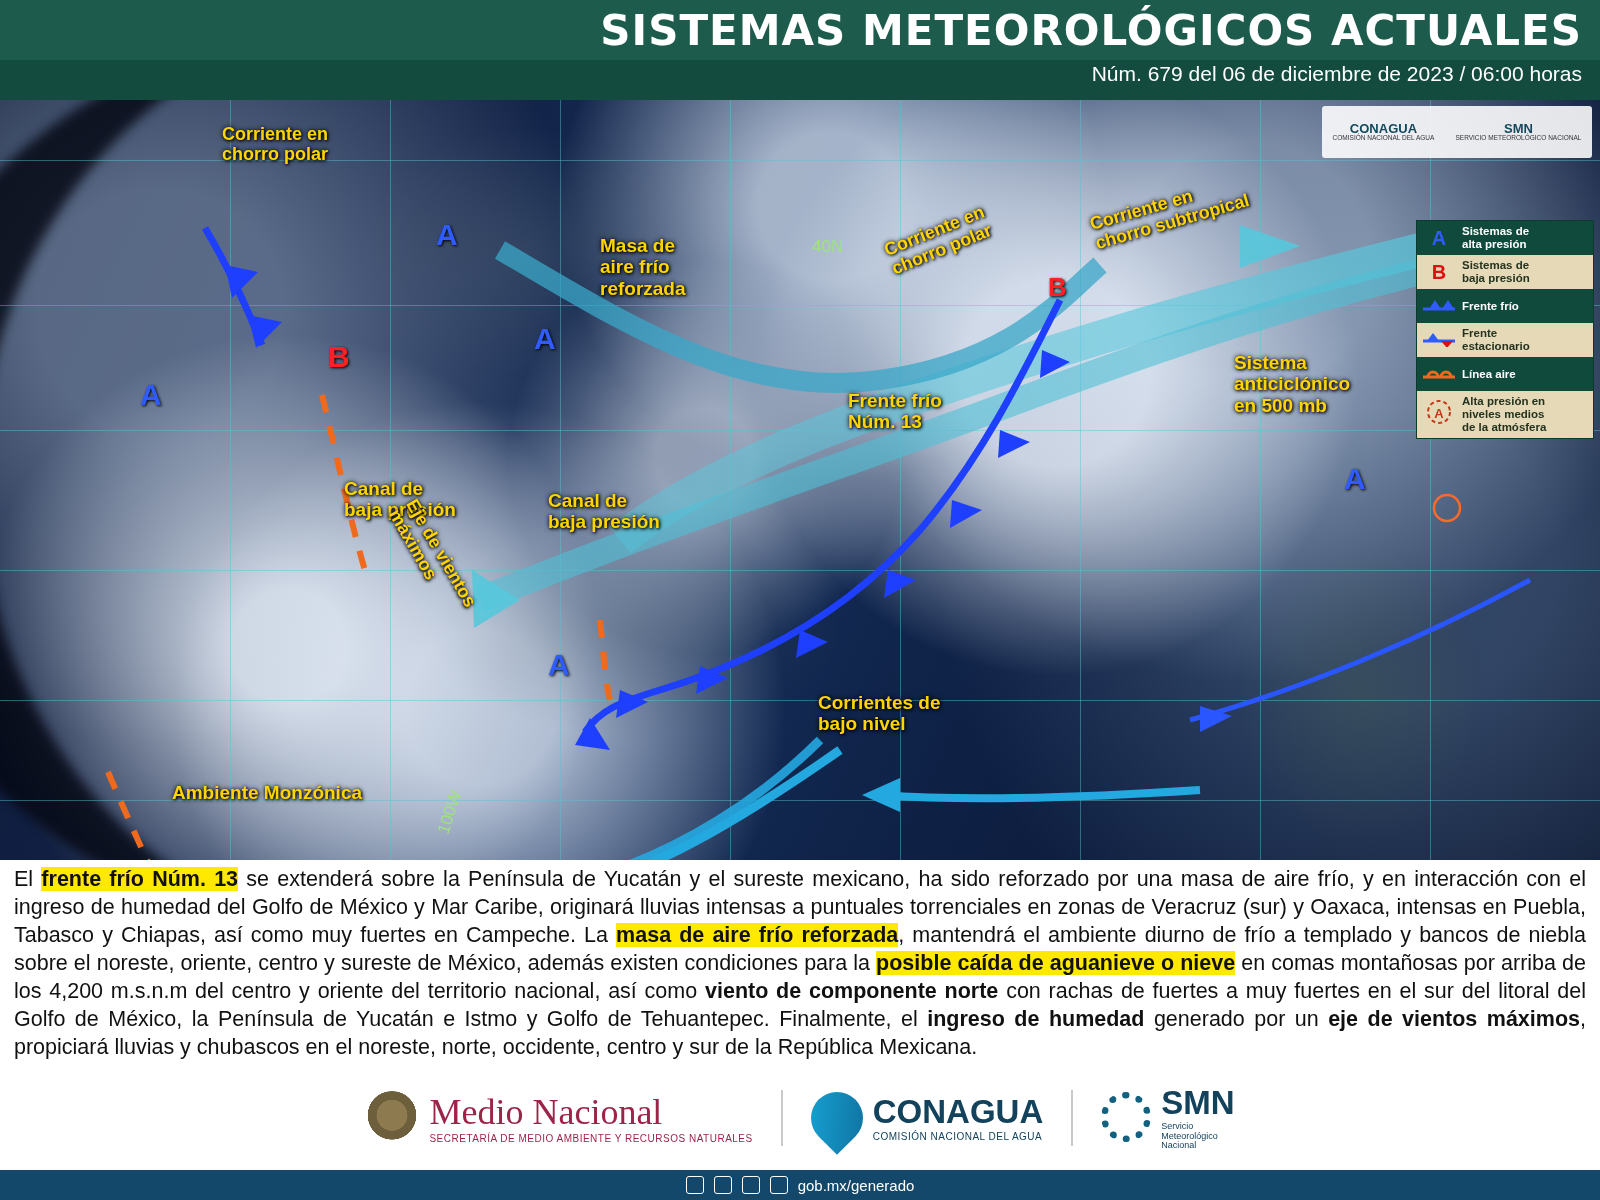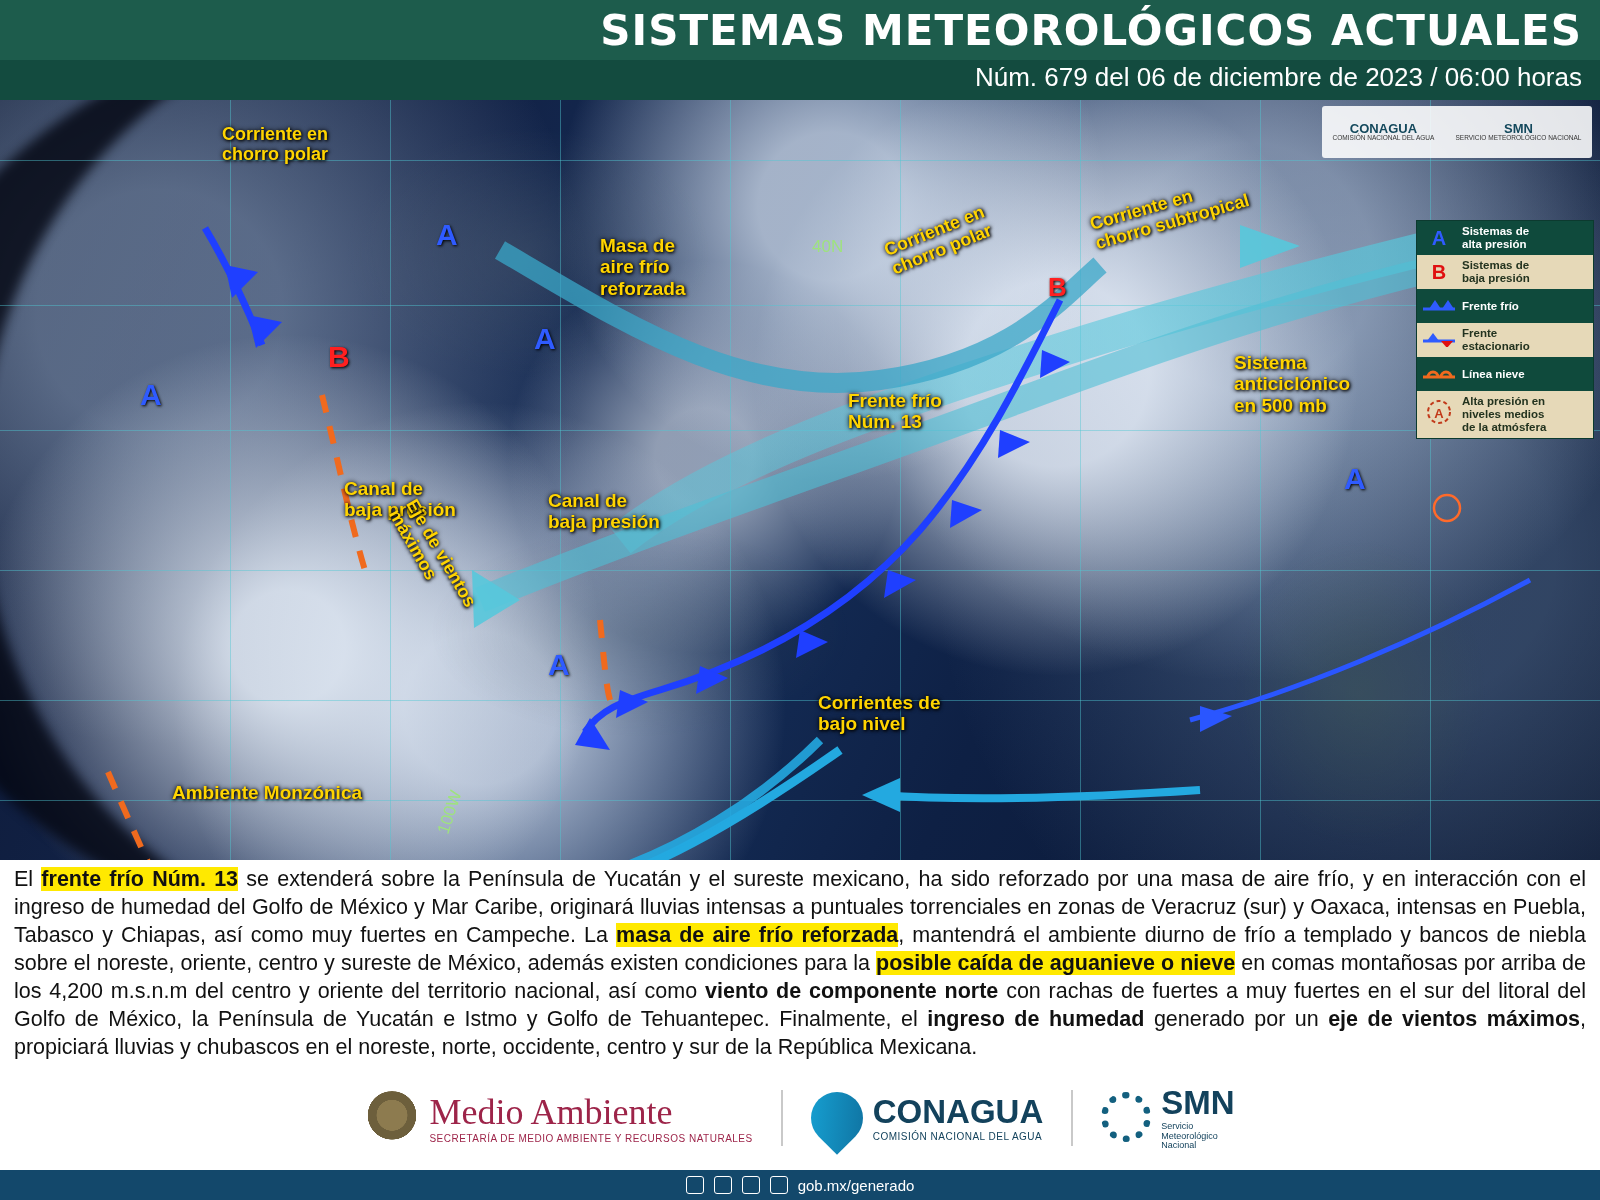--- a/index.html
+++ b/index.html
@@ -3,21 +3,21 @@
 <meta charset="utf-8">
 <style>
   html,body{margin:0;padding:0;background:#fff;}
   body{width:1600px;height:1200px;overflow:hidden;font-family:"Liberation Sans",sans-serif;}
   .page{position:relative;width:1600px;height:1200px;}
 
   
   .header{position:absolute;left:0;top:0;width:1600px;height:100px;background:#134b3f;}
   .header .band{position:absolute;left:0;top:0;width:1600px;height:60px;background:#1d5c4c;}
   .hdr-title{position:absolute;right:18px;top:6px;font-size:42px;font-weight:bold;color:#ffffff;letter-spacing:1px;text-align:right;font-family:"DejaVu Sans",sans-serif;}
-  .hdr-sub{position:absolute;right:18px;top:62px;font-size:26px;color:#ffffff;text-align:right;}
+  .hdr-sub{position:absolute;right:18px;top:62px;font-size:21px;color:#ffffff;text-align:right;}
 
   
   .map{position:absolute;left:0;top:100px;width:1600px;height:760px;overflow:hidden;
        background:#050a1c;}
   .sat{position:absolute;inset:0;
     background:
       radial-gradient(circle at 18% 72%, rgba(230,238,248,.85) 0 4%, rgba(230,238,248,0) 22%),
       radial-gradient(circle at 30% 80%, rgba(220,230,245,.75) 0 6%, rgba(220,230,245,0) 24%),
       radial-gradient(circle at 10% 28%, rgba(180,200,225,.45) 0 8%, rgba(180,200,225,0) 28%),
       radial-gradient(circle at 52% 14%, rgba(225,235,248,.70) 0 7%, rgba(225,235,248,0) 26%),
@@ -232,21 +232,21 @@
         <div class="t">Frente<br>estacionario</div>
       </div>
       <div class="row">
         <div class="g">
           <svg width="32" height="14">
               <line x1="0" y1="10" x2="32" y2="10" stroke="#f06a1e" stroke-width="3"></line>
               <path d="M5,10 a5,5 0 0 1 10,0" fill="none" stroke="#f06a1e" stroke-width="3"></path>
               <path d="M18,10 a5,5 0 0 1 10,0" fill="none" stroke="#f06a1e" stroke-width="3"></path>
             </svg>
         </div>
-        <div class="t">Línea nieve</div>
+        <div class="t">Línea aire</div>
       </div>
       <div class="row">
         <div class="g">
           <svg width="28" height="26">
               <circle cx="14" cy="13" r="11" fill="none" stroke="#c23a1a" stroke-width="2" stroke-dasharray="4 3"></circle>
               <text x="14" y="19" font-size="13" fill="#c23a1a" text-anchor="middle" font-family="Liberation Sans, sans-serif" font-weight="bold">A</text>
             </svg>
         </div>
         <div class="t">Alta presión en<br>niveles medios<br>de la atmósfera</div>
       </div>
@@ -254,21 +254,21 @@
   </div>
 
   <div class="body-text">
     <span>El </span><span class="hl">frente frío Núm. 13</span><span> se extenderá sobre la Península de Yucatán y el sureste mexicano, ha sido reforzado por una masa de aire frío, y en interacción con el ingreso de humedad del Golfo de México y Mar Caribe, originará lluvias intensas a puntuales torrenciales en zonas de Veracruz (sur) y Oaxaca, intensas en Puebla, Tabasco y Chiapas, así como muy fuertes en Campeche. La </span><span class="hl">masa de aire frío reforzada</span><span>, mantendrá el ambiente diurno de frío a templado y bancos de niebla sobre el noreste, oriente, centro y sureste de México, además existen condiciones para la </span><span class="hl">posible caída de aguanieve o nieve</span><span> en comas montañosas por arriba de los 4,200 m.s.n.m del centro y oriente del territorio nacional, así como </span><span class="bold">viento de componente norte</span><span> con rachas de fuertes a muy fuertes en el sur del litoral del Golfo de México, la Península de Yucatán e Istmo y Golfo de Tehuantepec. Finalmente, el </span><span class="bold">ingreso de humedad</span><span> generado por un </span><span class="bold">eje de vientos máximos</span><span>, propiciará lluvias y chubascos en el noreste, norte, occidente, centro y sur de la República Mexicana.</span>
   </div>
 
   <div class="footer">
     <div class="foot-item">
       <div class="eagle"></div>
       <div>
-        <div class="ma-title">Medio Ambiente</div>
+        <div class="ma-title">Medio Nacional</div>
         <div class="ma-sub">SECRETARÍA DE MEDIO AMBIENTE Y RECURSOS NATURALES</div>
       </div>
     </div>
     <div class="foot-sep"></div>
     <div class="foot-item">
       <div class="drop"></div>
       <div>
         <div class="cona-title">CONAGUA</div>
         <div class="cona-sub">COMISIÓN NACIONAL DEL AGUA</div>
       </div>

